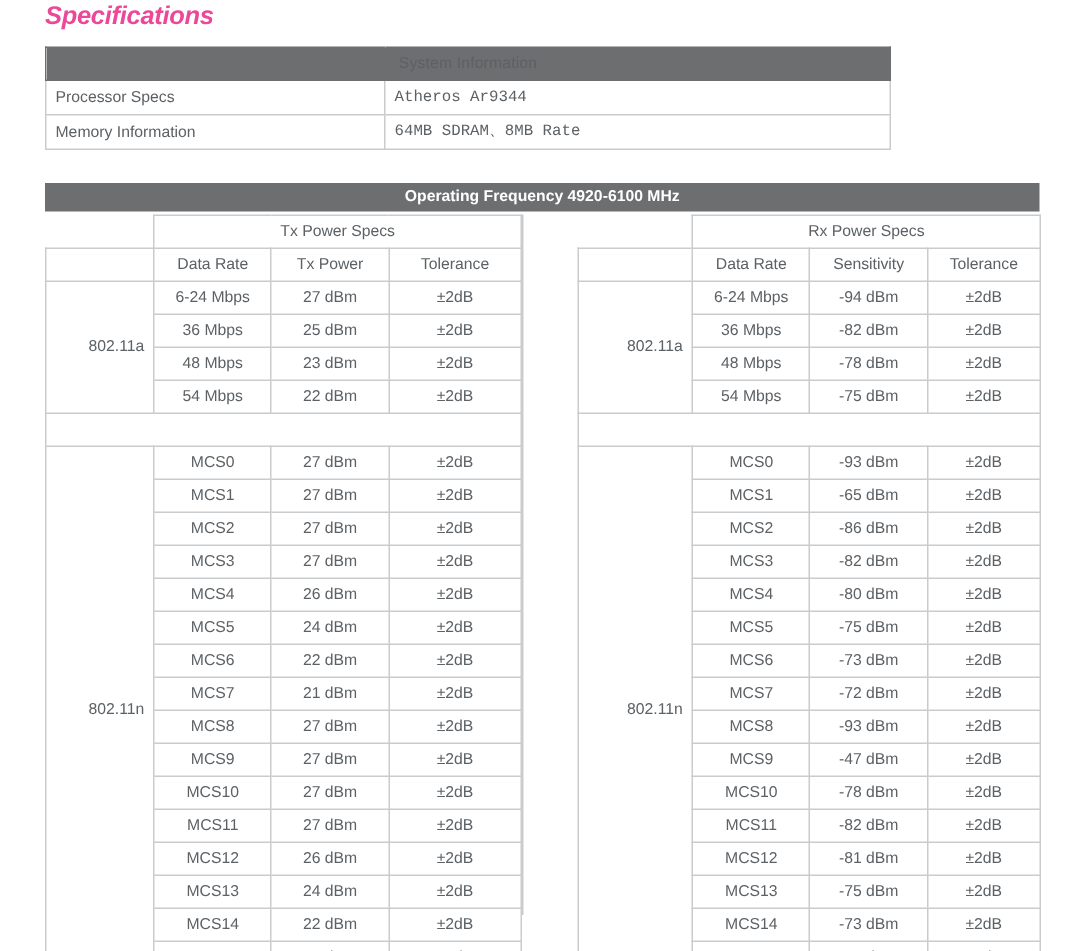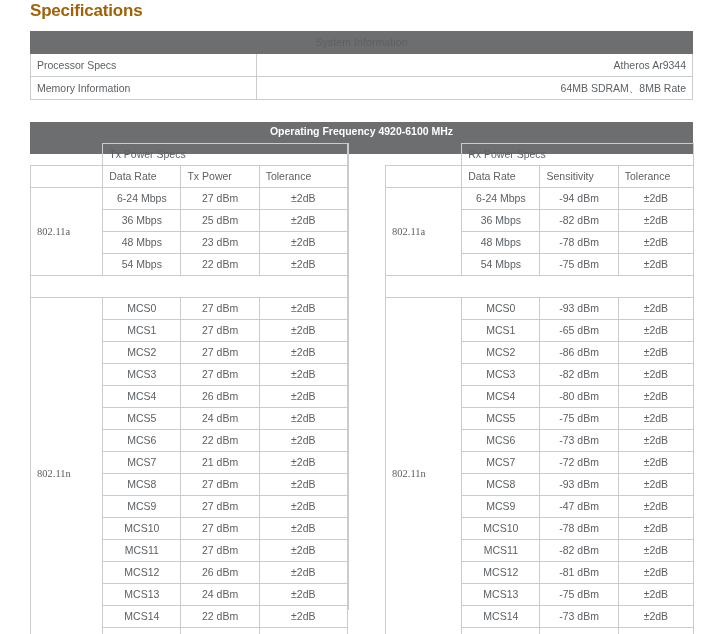--- a/index.html
+++ b/index.html
@@ -15,22 +15,23 @@
     overflow: hidden;
     position: relative;
   }
 
   #page-title {
     position: absolute;
     left: 30px;
     top: 1px;
     font-size: 17px;
     font-weight: bold;
-    color: #a16207;
+    color: #ec4899;
     letter-spacing: -0.2px;
+    font-style: italic;
   }
 
   
   .spec-table {
     border-collapse: collapse;
     table-layout: fixed;
   }
   .spec-table td,
   .spec-table th {
     border: 1px solid #c9cbcd;
@@ -48,47 +49,47 @@
     color: #ffffff;
     font-weight: bold;
     font-size: 10.5px;
     text-align: center;
     border: 1px solid #6d6e70 !important;
     height: 19px;
     line-height: 19px;
     letter-spacing: 0.1px;
   }
   .ctr  { text-align: center; }
-  .rgt  { text-align: right; padding-right: 14px; }
+  .rgt  { padding-right: 14px; font-family: Liberation Mono, monospace; }
   .lft  { text-align: left;  padding-left: 26px; }
   .blank-cell { border: 1px solid #c9cbcd; background: #ffffff; }
   .nogrid { border: 0 !important; }
 
   
   #system-info-table {
     position: absolute;
     left: 30px;
     top: 31px;
-    width: 663px;
+    width: 564px;
   }
   #system-info-table td { height: 22px; line-height: 22px; }
 
   
   #freq-band-head {
     position: absolute;
     left: 30px;
     top: 122px;
     width: 663px;
     box-sizing: border-box;
     background: #6d6e70;
     color: #fff;
     font-weight: bold;
     font-size: 10.5px;
     text-align: center;
-    height: 32px;
+    height: 19px;
     line-height: 19px;
   }
 
   
   #tx-power-table {
     position: absolute;
     left: 30px;
     top: 143px;
     width: 318px;
   }
@@ -101,23 +102,23 @@
   .gap-col {
     position: absolute;
     top: 143px;
     height: 467px;
     border-left: 1px solid #c9cbcd;
     border-right: 1px solid #c9cbcd;
     box-sizing: border-box;
   }
   #gap-left-rail  { left: 348px; width: 37px; border-right: 0; }
 
-  .sub-head { text-align: left; font-size: 10.5px; color: #5c6165; }
-  .col-head { font-size: 10.5px; color: #5c6165; }
-  .band-label { text-align: left; font-size: 10.5px; color: #5c6165; font-family: Liberation Serif, serif; }
+  .sub-head { text-align: center; font-size: 10.5px; color: #5c6165; }
+  .col-head { text-align: center; font-size: 10.5px; color: #5c6165; }
+  .band-label { text-align: right; font-size: 10.5px; color: #5c6165; }
   .spacer-row td { height: 21px; line-height: 21px; }
 </style>
 </head>
 <body>
 
 <div id="page-title">Specifications</div>
 
 <table id="system-info-table" class="spec-table">
   <colgroup>
       <col style="width:226px">

